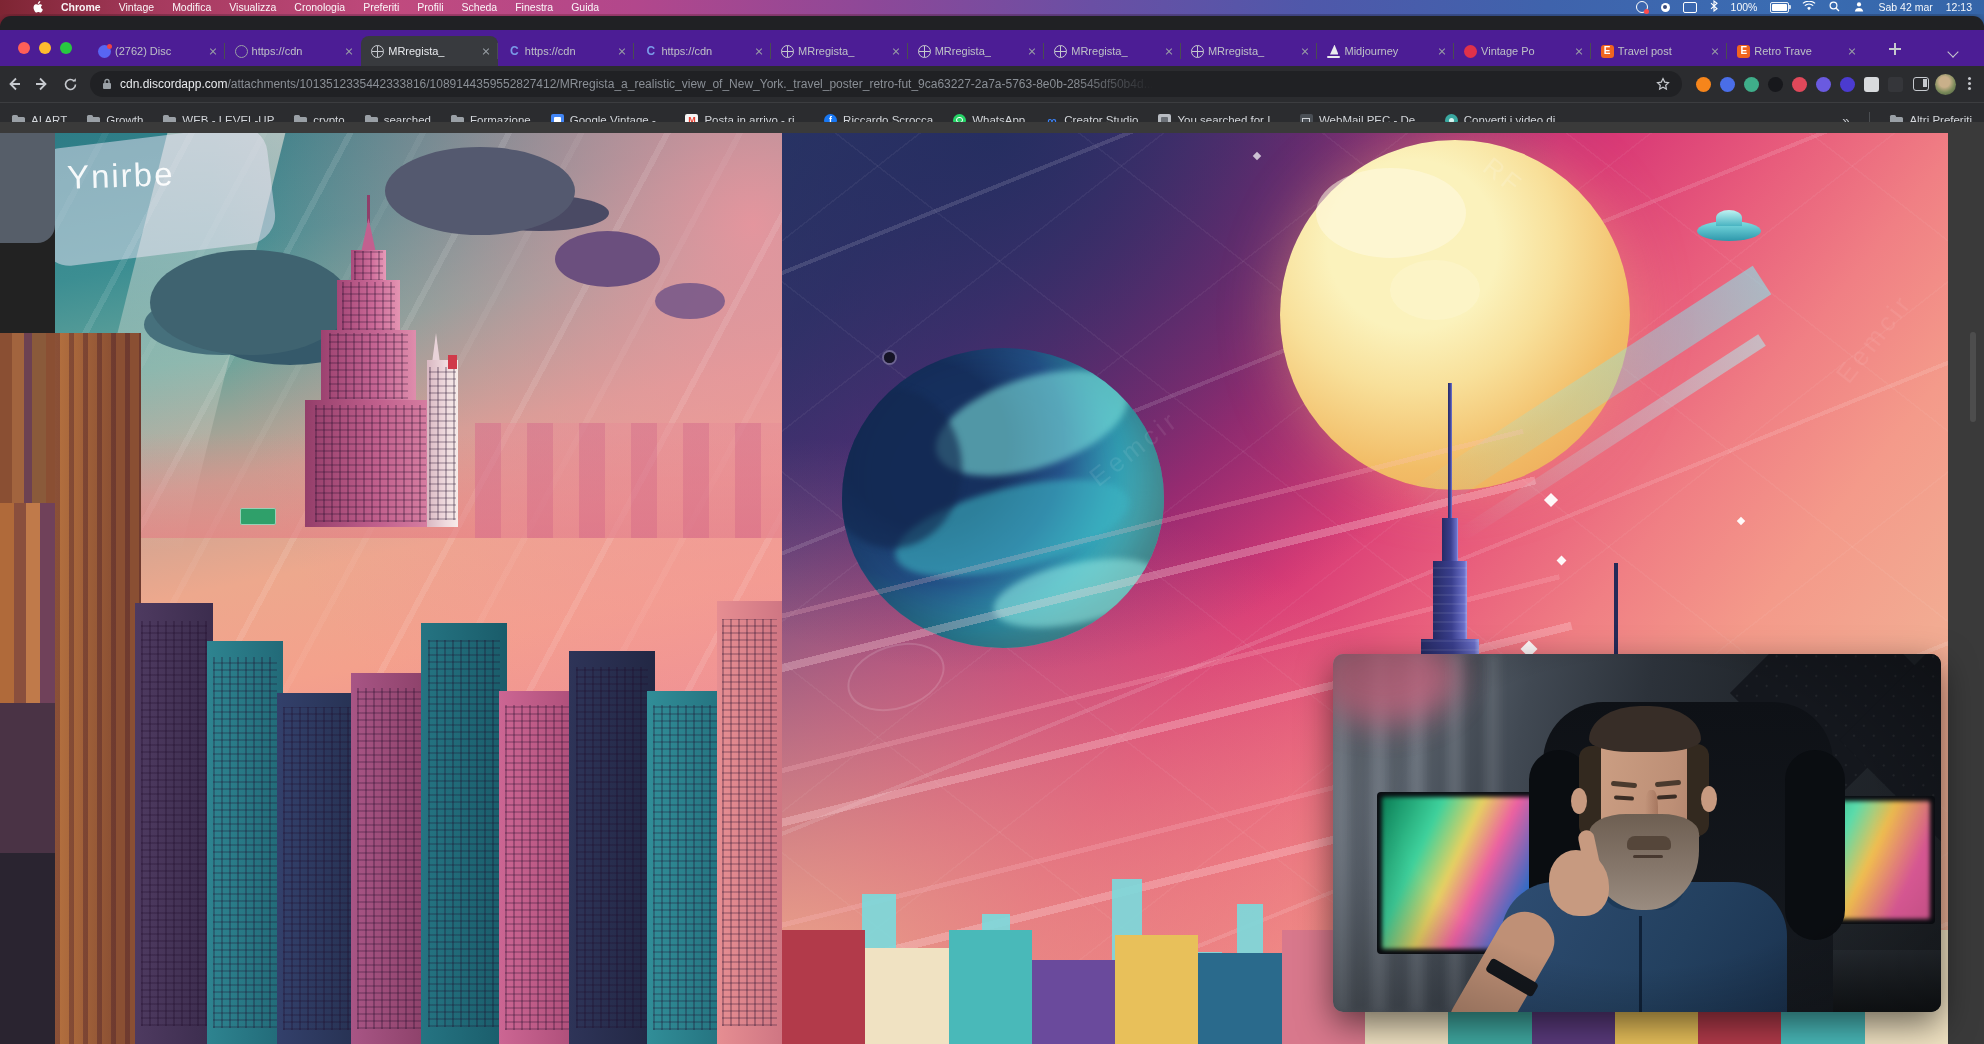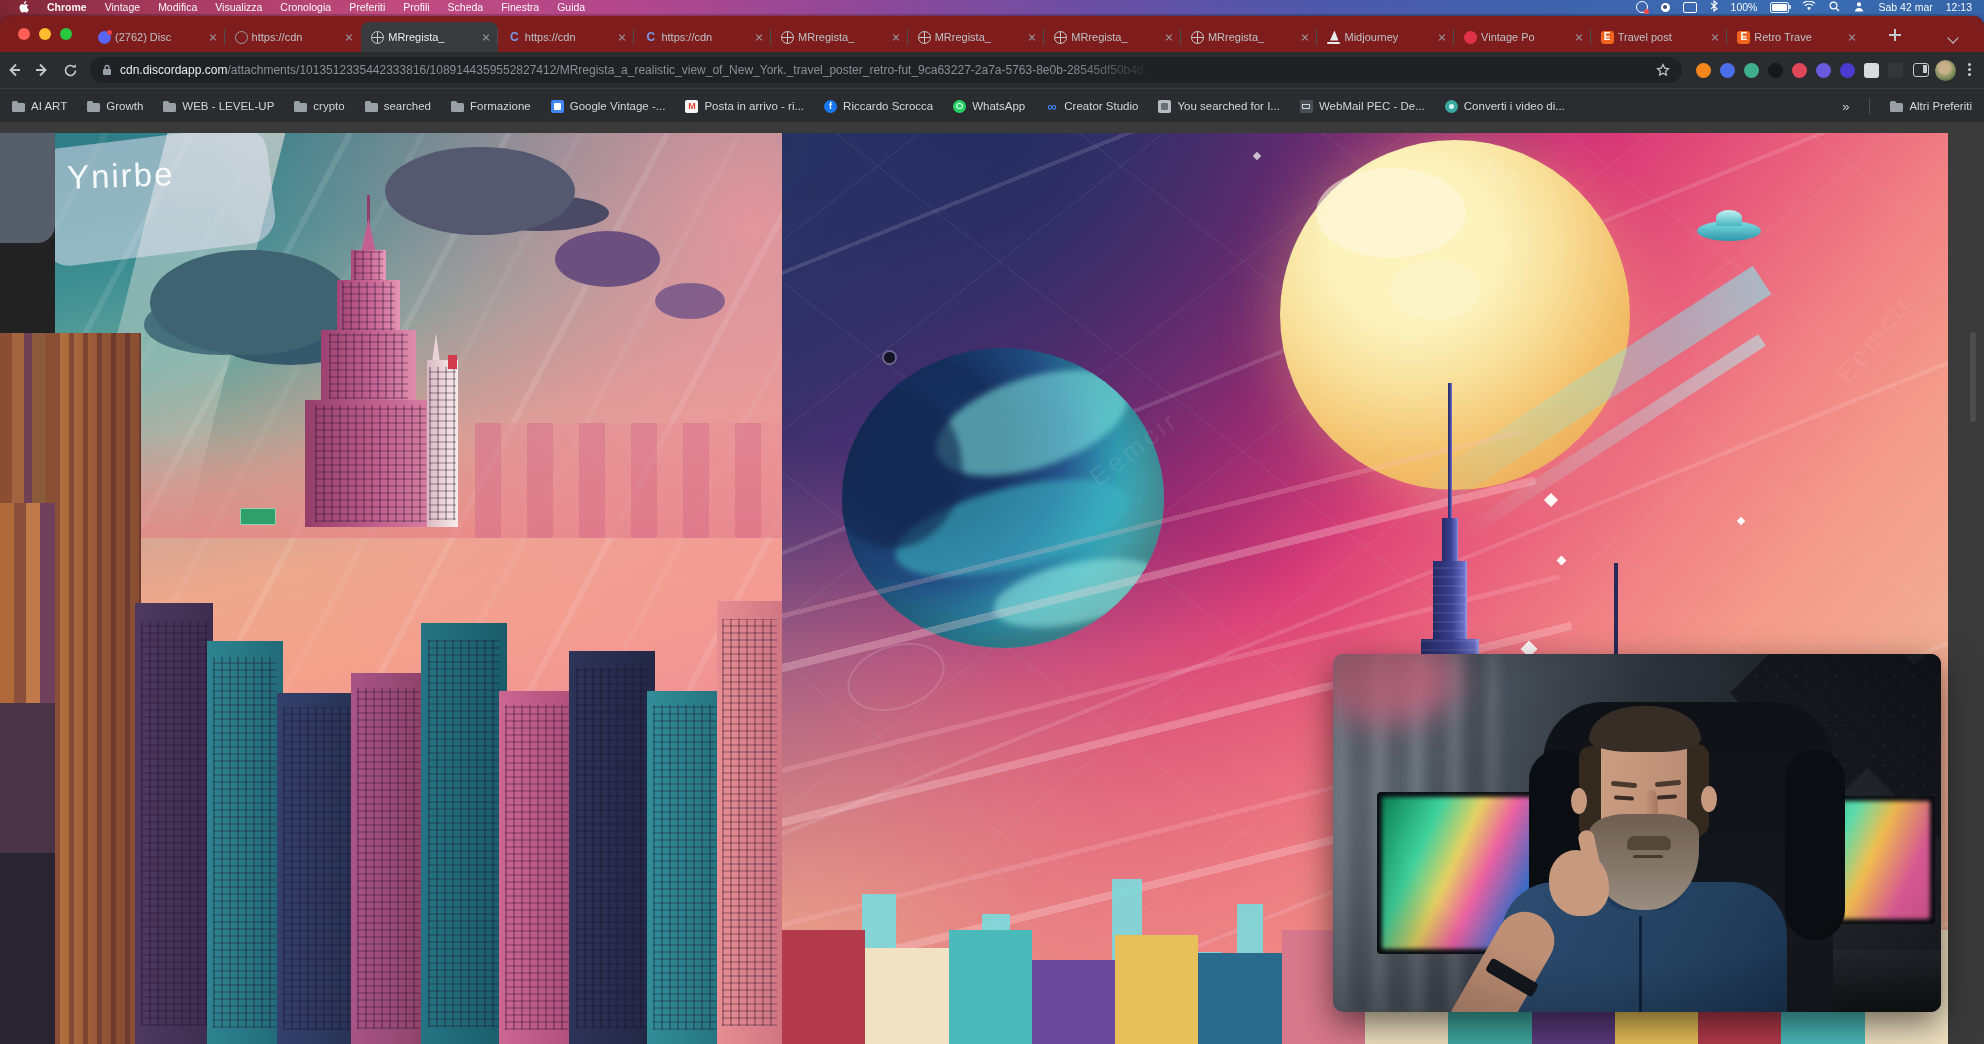--- a/index.html
+++ b/index.html
@@ -2,21 +2,21 @@
 <html><head>
 <meta charset="utf-8">
 <style>
   html,body{margin:0;padding:0;background:#000;}
   #screen{position:relative;width:1984px;height:1044px;overflow:hidden;
     font-family:"Liberation Sans",sans-serif;-webkit-font-smoothing:antialiased;}
   
   #menubar{position:absolute;left:0;top:0;width:100%;height:14px;z-index:50;
     background:linear-gradient(90deg,#7e2533 0%,#a63a5e 8%,#c04a7e 20%,#b2478c 32%,#8d4898 44%,#6a4fa4 55%,#4f58aa 66%,#3f63ac 78%,#3a6cb2 90%,#3565a8 100%);
     display:flex;align-items:center;color:rgba(255,255,255,.95);font-size:10.5px;}
-  .mb-left{display:flex;align-items:center;gap:18px;padding-left:18px;}
+  .mb-left{display:flex;align-items:center;gap:18px;padding-left:32px;}
   .mb-item{white-space:nowrap;}
   .mb-item.bold{font-weight:bold;}
   .mb-right{margin-left:auto;display:flex;align-items:center;gap:13px;padding-right:12px;}
   .apple-icon svg{display:block;}
   .mi{display:inline-block;position:relative;}
   .mi-rec{width:10px;height:10px;border:1.5px solid #fff;border-radius:50%;}
   .mi-rec::after{content:"";position:absolute;right:-2px;bottom:-2px;width:5px;height:5px;background:#ff4b4b;border-radius:50%;}
   .mi-obs{width:9px;height:9px;background:#fff;border-radius:50%;}
   .mi-obs::after{content:"";position:absolute;left:2.5px;top:2.5px;width:4px;height:4px;background:#3a4a7a;border-radius:50%;}
   .mi-display{width:12px;height:9px;border:1.5px solid #fff;border-radius:2px;}
@@ -24,21 +24,21 @@
   .mi-batt::before{content:"";position:absolute;inset:1px;background:#fff;border-radius:1px;}
   .mi-batt::after{content:"";position:absolute;right:-3px;top:2.5px;width:2px;height:4px;background:rgba(255,255,255,.8);border-radius:0 1px 1px 0;}
   .mb-time{white-space:nowrap;}
   
   #wallstrip{position:absolute;left:0;top:14px;width:100%;height:12px;
     background:linear-gradient(90deg,#8a2a3a,#c04a7e 15%,#c84a86 28%,#a8498e 40%,#7c4a9e 52%,#5456a6 64%,#3f63ac 78%,#3a6cb2 100%);}
   
   #window{position:absolute;left:0;top:16px;width:1984px;height:1028px;background:#202124;
     border-radius:11px 11px 0 0;overflow:hidden;box-shadow:0 2px 18px rgba(0,0,0,.6);}
   
-  #tabstrip{position:relative;height:36px;background:#7f1d1d;display:flex;align-items:flex-end;}
+  #tabstrip{position:relative;height:36px;background:#4c1d95;display:flex;align-items:flex-end;margin-top:14px;}
   #traffic{position:absolute;left:18px;top:12px;display:flex;gap:9px;}
   .tl{width:12px;height:12px;border-radius:50%;}
   .tl.red{background:#ff5f57;} .tl.yellow{background:#febc2e;} .tl.green{background:#28c840;}
   #tabs{position:absolute;left:88px;right:120px;bottom:0;height:34px;display:flex;align-items:flex-end;}
   .tab{position:relative;flex:1 1 0;max-width:122px;height:30px;display:flex;align-items:center;
     padding:0 6px 0 10px;color:#bdc1c6;font-size:11px;border-radius:8px 8px 0 0;min-width:0;}
   .tab:not(.active)::before{content:"";position:absolute;left:-1px;top:7px;width:1px;height:16px;background:#4a4d51;}
   .tab:first-child::before{display:none;}
   .tab.active{background:#383a3e;color:#e8eaed;}
   .tab-label{flex:1;overflow:hidden;white-space:nowrap;margin:0 4px;

